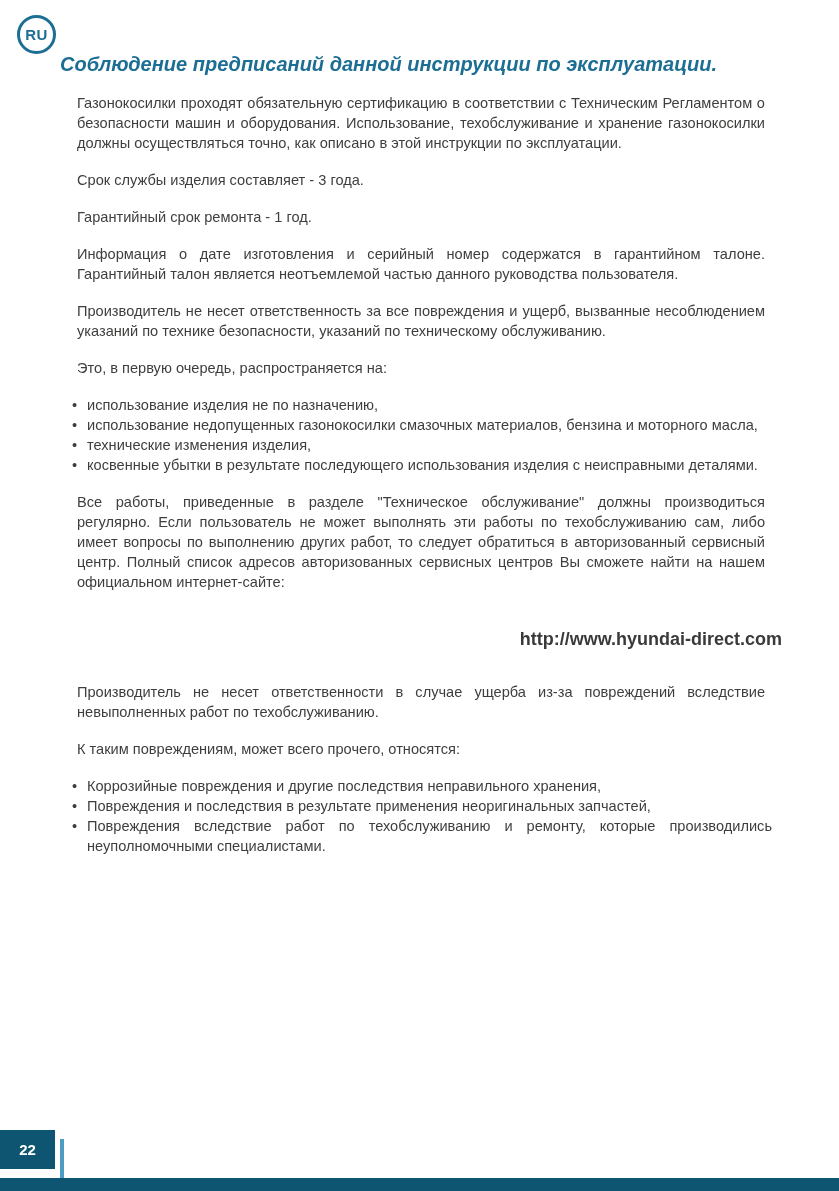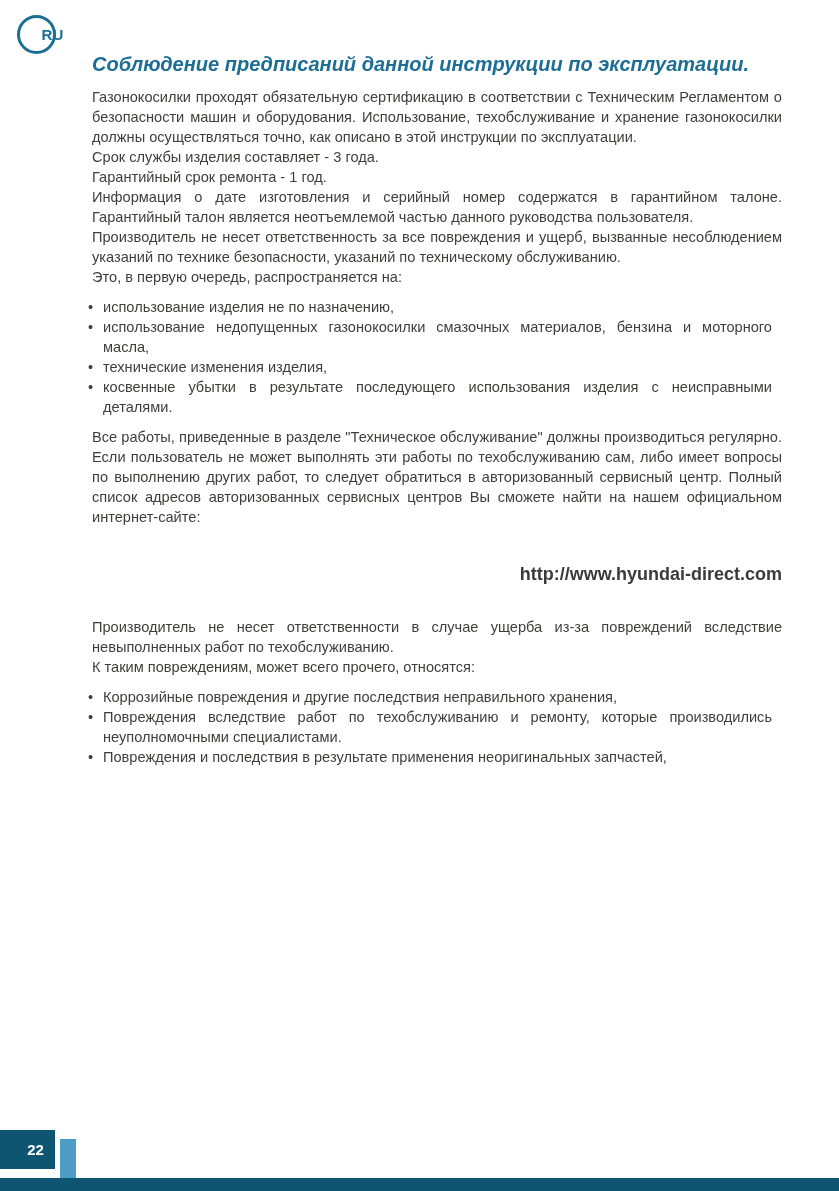--- a/index.html
+++ b/index.html
@@ -2,21 +2,21 @@
 <html lang="ru" style="--accent: #1c6e94; --text: #3e3e3d; --footer: #0d5570; --footer_accent: #4d9cc4; --link_text: #3a3a3a;"><head>
 <meta charset="utf-8">
 <style>
   :root{
     --accent:#1c6e94;
     --text:#3e3e3d;
     --footer:#0d5570;
     --footer_accent:#4d9cc4;
     --link_text:#3a3a3a;
   }
-  *{box-sizing:border-box;padding-left:16px;}
+  *{box-sizing:border-box;}
   html,body{margin:0;padding:0;background:#ffffff;}
   body{
     width:839px;height:1191px;
     font-family:"Liberation Sans",sans-serif;
     position:relative;overflow:hidden;
   }
   .page{
     position:relative;width:839px;height:1191px;background:#ffffff;
   }
   .ru-badge{
@@ -29,21 +29,21 @@
   }
   .content{
     position:absolute;left:60px;top:52px;width:722px;
   }
   h1.doc-title{
     margin:0 0 11px 0;
     font-size:20px;line-height:24px;
     font-weight:bold;color:var(--accent);font-style:italic;
   }
   p.body-par{
-    margin:0;
+    margin:17px;
     font-size:14.6px;line-height:20px;
     color:var(--text);
     text-align:justify;
   }
   ul.bullets{
     margin:10px;padding:0;list-style:none;
   }
   ul.bullets li{
     position:relative;
     padding-left:17px;
@@ -110,22 +110,22 @@
 
     <p class="body-par">Все работы, приведенные в разделе "Техническое обслуживание" должны производиться регулярно. Если пользователь не может выполнять эти работы по техобслуживанию сам, либо имеет вопросы по выполнению других работ, то следует обратиться в авторизованный сервисный центр. Полный список адресов авторизованных сервисных центров Вы сможете найти на нашем официальном интернет-сайте:</p>
 
     <div class="site-link">http://www.hyundai-direct.com</div>
 
     <p class="body-par">Производитель не несет ответственности в случае ущерба из-за повреждений вследствие невыполненных работ по техобслуживанию.</p>
     <p class="body-par">К таким повреждениям, может всего прочего, относятся:</p>
 
     <ul class="bullets">
       <li>Коррозийные повреждения и другие последствия неправильного хранения,</li>
+      <li>Повреждения и последствия в результате применения неоригинальных запчастей,</li>
       <li>Повреждения вследствие работ по техобслуживанию и ремонту, которые производились неуполномочными специалистами.</li>
-      <li>Повреждения и последствия в результате применения неоригинальных запчастей,</li>
     </ul>
   </div>
 
   <div class="footer-pagenum">22</div>
   <div class="footer-accent-line"></div>
   <div class="footer-bar"></div>
 
 </div>
 
 </body></html>

